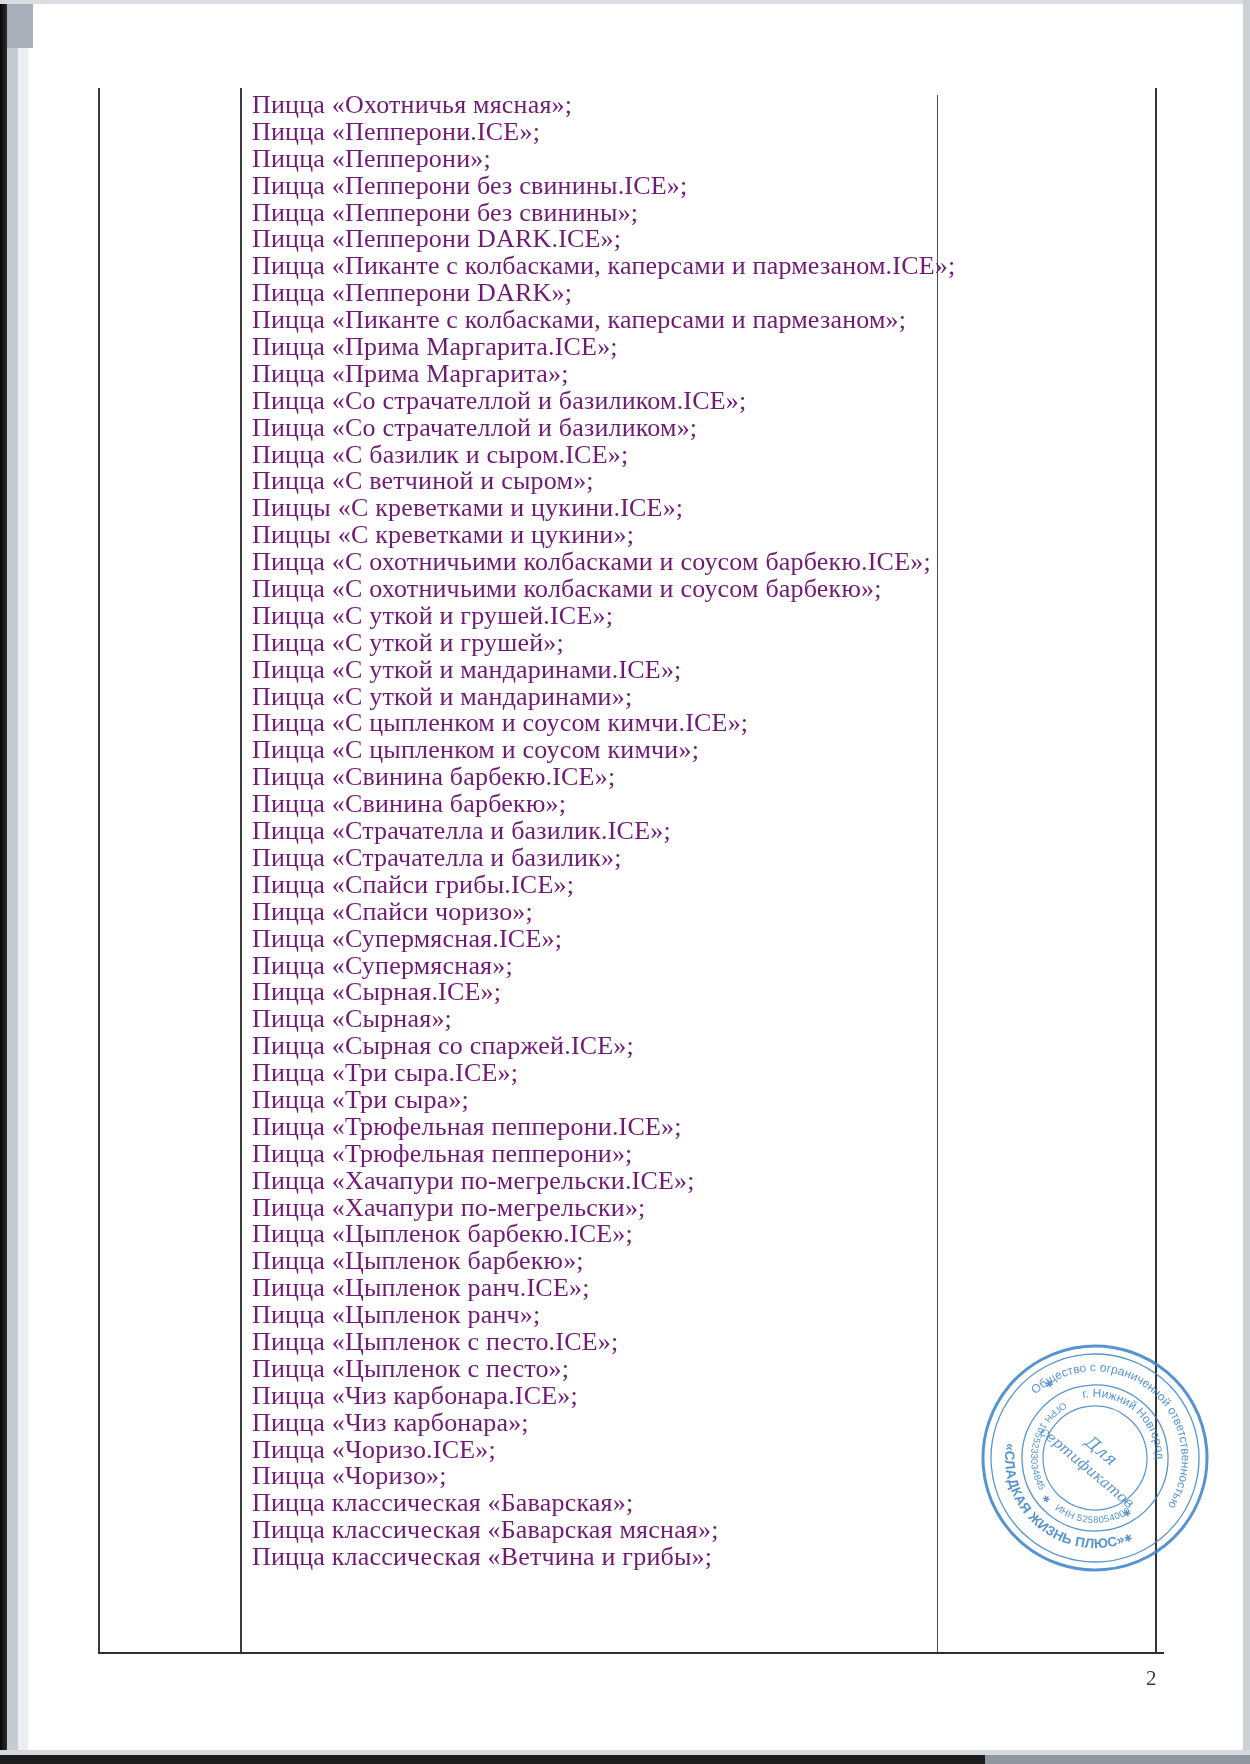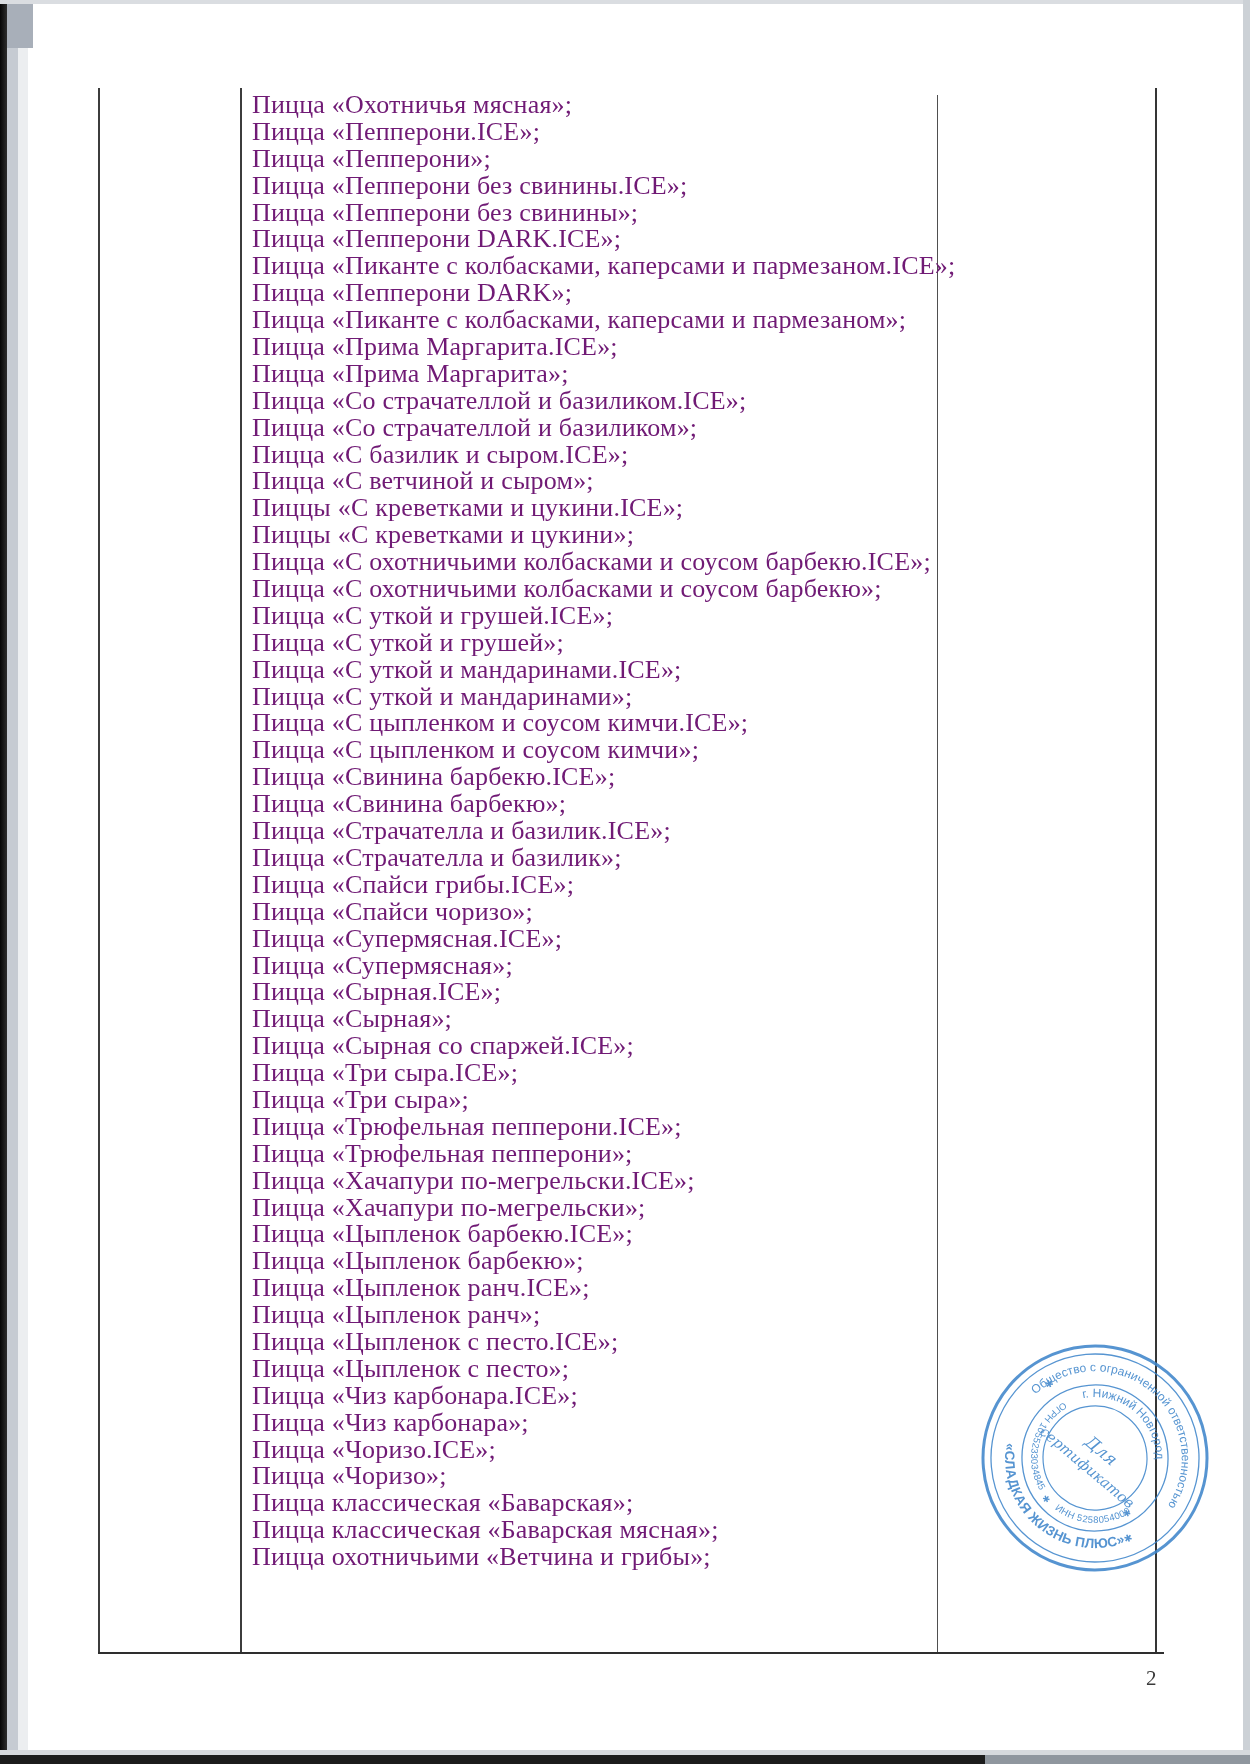--- a/index.html
+++ b/index.html
@@ -114,21 +114,21 @@
     <div class="line">Пицца «Цыпленок ранч.ICE»;</div>
     <div class="line">Пицца «Цыпленок ранч»;</div>
     <div class="line">Пицца «Цыпленок с песто.ICE»;</div>
     <div class="line">Пицца «Цыпленок с песто»;</div>
     <div class="line">Пицца «Чиз карбонара.ICE»;</div>
     <div class="line">Пицца «Чиз карбонара»;</div>
     <div class="line">Пицца «Чоризо.ICE»;</div>
     <div class="line">Пицца «Чоризо»;</div>
     <div class="line">Пицца классическая «Баварская»;</div>
     <div class="line">Пицца классическая «Баварская мясная»;</div>
-    <div class="line">Пицца охотничьими «Ветчина и грибы»;</div>
+    <div class="line">Пицца классическая «Ветчина и грибы»;</div>
   </div>
 
 <div class="stamp">
   <svg width="260" height="260" viewBox="-130 -130 260 260">
     <defs>
       <path id="arcOuterTop" d="M -86.7 7.6 A 87 87 0 1 1 86.7 7.6" fill="none"></path>
       <path id="arcOuterBottom" d="M -76.3 47.7 A 90 90 0 0 0 76.3 47.7" fill="none"></path>
       <path id="arcInnerTop" d="M -60.1 10.6 A 61 61 0 1 1 60.1 10.6" fill="none"></path>
       <path id="arcInnerBottom" d="M 0 65 A 65 65 0 0 0 62.8 16.8" fill="none"></path>
       <path id="arcOgrn" d="M -60.1 -21.9 A 64 64 0 0 0 -21.9 60.1" fill="none"></path>

